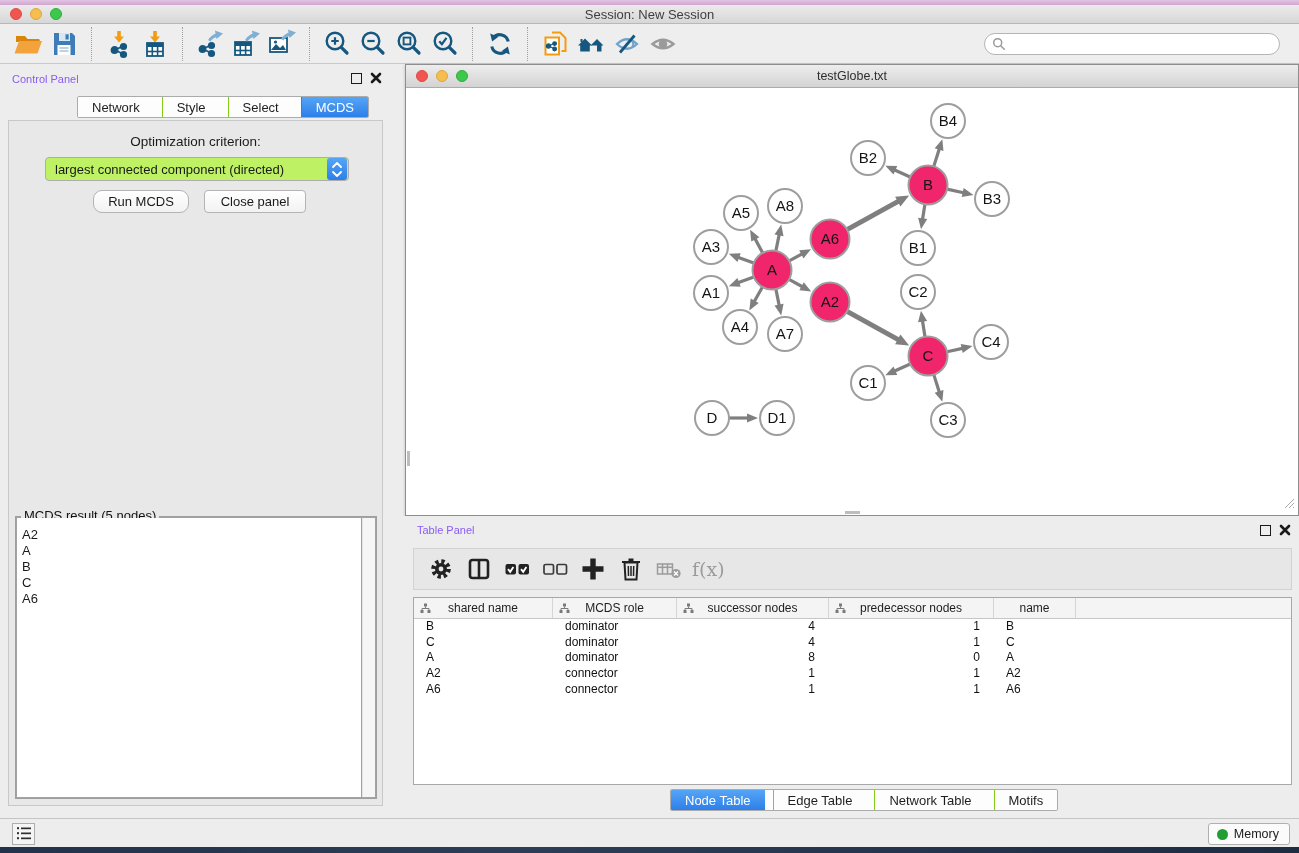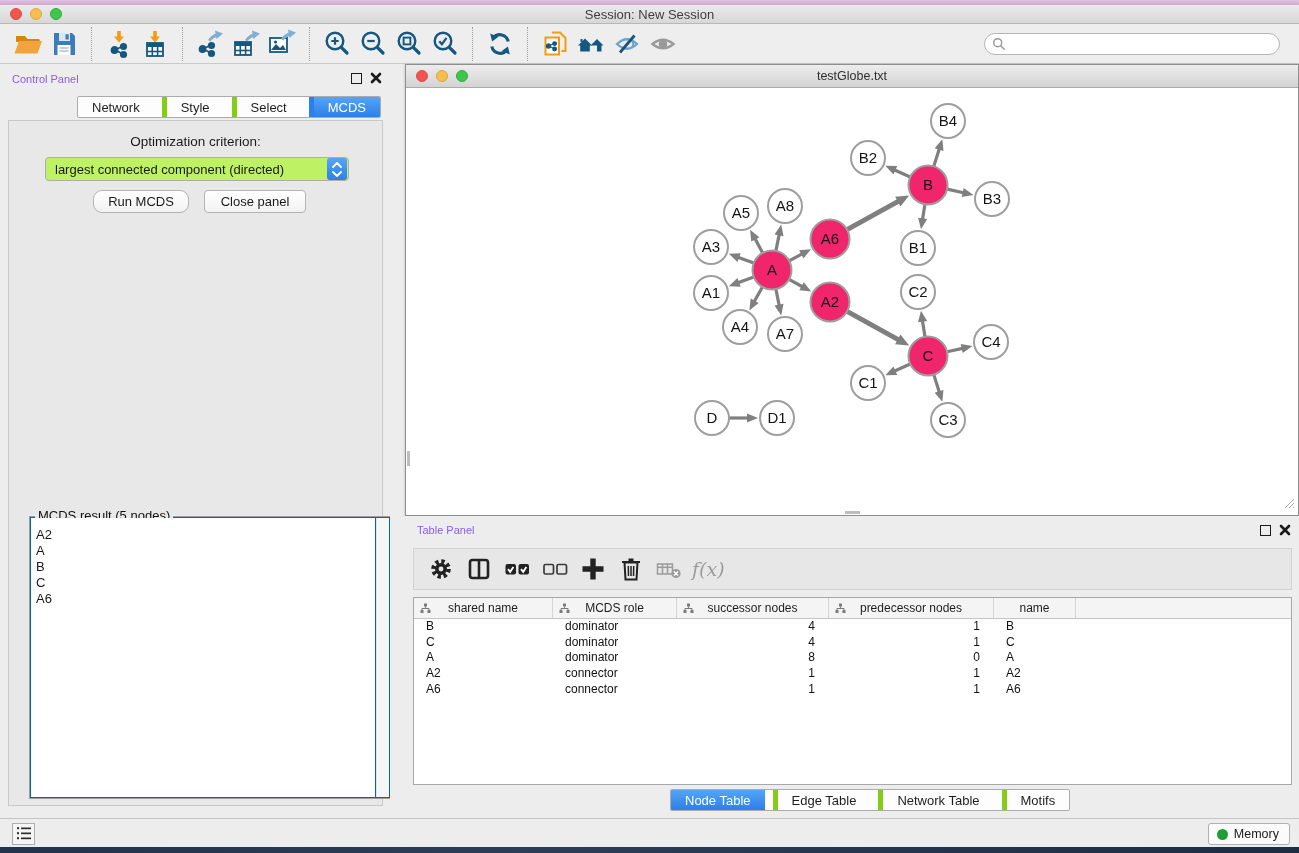--- a/index.html
+++ b/index.html
@@ -37,41 +37,41 @@
   .control-panel { position:absolute; left:0; top:64px; width:390px; bottom:35px; background:#EDEDED; }
   .panel-head { position:absolute; left:0; top:0; right:0; height:30px; display:flex; align-items:center; }
   .panel-title { margin-left:12px; font-size:11px; color:#8b5cf6; }
   .win-btns { position:absolute; right:8px; top:8px; display:flex; gap:8px; align-items:center; }
   .float-btn { width:11px; height:11px; border:1.6px solid #1A1A1A; display:inline-block; cursor:pointer; }
   .close-btn { cursor:pointer; display:inline-block; line-height:0; }
   .seg-tabs { position:absolute; display:flex; border:1px solid #ABABAB; border-radius:2px;
     overflow:hidden; background:#FDFDFD; height:22px;gap:8px; }
   .cp-tabs { left:77px; top:32px; }
   .seg-tab { display:flex; align-items:center; justify-content:center; font-size:13px;
-    color:#1E1E1E; border-left:5px solid #84cc16; cursor:pointer; background:#FDFDFD; padding:0 14px; }
+    color:#1E1E1E; border-left:1px solid #84cc16; cursor:pointer; background:#FDFDFD; padding:0 14px; }
   .seg-tab:first-child { border-left:none; }
   .seg-tab.active { background:linear-gradient(var(--accent-l,#55A5F6),var(--accent,#2D7FE9));
     color:#FFFFFF; border-left-color:#2D7FE9; }
   .cp-body { position:absolute; left:8px; top:56px; width:375px; height:686px;
     background:#E8E8E8; border:1px solid #C8C8C8; }
   .opt-label { position:absolute; left:0; right:0; top:13px; text-align:center; font-size:13.5px; }
   .dropdown { position:absolute; left:36px; top:36px; width:304px; height:24px; background:#bef264;
     border:1px solid #ADADAD; border-radius:4px; display:flex; align-items:center; cursor:pointer; }
   .dropdown-value { padding-left:9px; font-size:13px; flex:1; }
   .dropdown-stepper { width:20px; height:22px; margin-right:1px; border-radius:3px;
     background:linear-gradient(var(--accent-l,#55A5F6),var(--accent,#2D7FE9));
     display:flex; flex-direction:column; align-items:center; justify-content:center; gap:3px; }
   .push-btn { position:absolute; height:23px; background:linear-gradient(#FFFFFF,#F2F2F2);
     border:1px solid #B4B4B4; border-radius:4px; font-size:13px; color:#1A1A1A;
     display:flex; align-items:center; justify-content:center; cursor:pointer;
     font-family:"Liberation Sans",sans-serif; }
   .run-btn { left:84px; top:69px; width:96px;border-radius:9px; }
   .closep-btn { left:195px; top:69px; width:102px; }
-  .result-group { position:absolute; left:20px; top:395px; width:362px; height:283px;
-    border:1px solid #9E9E9E; background:#0369a1; }
+  .result-group { position:absolute; left:6px; top:395px; width:362px; height:283px;
+    border:1px solid #9E9E9E; background:#a3a3a3; }
   .result-legend { position:absolute; left:5px; top:-9px; background:#E8E8E8; padding:0 3px;
     font-size:13px; color:#111; }
   .result-list { position:absolute; inset:1px 15px 1px 1px; background:#FFFFFF; overflow:hidden;
     padding-top:9px; }
   .result-item { font-size:13px; line-height:16px; padding-left:5px; cursor:default; }
   .result-scroll { position:absolute; top:1px; bottom:1px; right:1px; width:13px;
     background:#F6F6F6; border-left:1px solid #E4E4E4; cursor:pointer; }
   
   .net-window { position:absolute; left:405px; top:64px; width:894px; height:452px;
     background:#FFFFFF; border:1px solid #8E8E8E; box-shadow:0 1px 3px rgba(0,0,0,.2); }
@@ -82,21 +82,21 @@
   .net-canvas { position:absolute; left:1px; top:23px; right:1px; bottom:1px; background:#FFFFFF; }
   .resize-grip { position:absolute; right:2px; bottom:2px; }
   .vscroll-mark { position:absolute; left:0; top:363px; width:3px; height:15px; background:#BDBDBD; }
   .hscroll-mark { position:absolute; left:438px; bottom:0; width:15px; height:3px; background:#BDBDBD; }
   
   .table-panel { position:absolute; left:390px; top:516px; right:0; bottom:35px; background:#EDEDED; }
   .tp-head { position:absolute; left:15px; top:0; right:0; height:28px; display:flex; align-items:center; }
   .tp-toolbar { position:absolute; left:23px; top:32px; right:7px; height:42px;
     background:#E7E7E7; border:1px solid #D2D2D2; display:flex; align-items:center; padding-left:8px; }
   .tp-icon { width:38px; height:36px; display:flex; align-items:center; justify-content:center; cursor:pointer; }
-  .fx-label { font-family:"DejaVu Serif",serif; font-style:italic; font-size:19px; color:#9B9B9B;
+  .fx-label { font-family:"DejaVu Serif",serif; font-size:19px; color:#9B9B9B;
     cursor:default; padding-left:4px; }
   .data-table { position:absolute; left:23px; top:81px; right:7px; height:188px;
     background:#FFFFFF; border:1px solid #A8A8A8; overflow:hidden; }
   .dt-header { display:flex; height:21px; background:#F4F4F4; border-bottom:1px solid #C6C6C6; }
   .dt-hcell { position:relative; display:flex; align-items:center; justify-content:center;
     border-right:1px solid #D5D5D5; font-size:12px; color:#1E1E1E; cursor:pointer; }
   .dt-hcell .sort-ic { position:absolute; left:6px; top:5px; }
   .dt-row { display:flex; height:15.7px; cursor:pointer; }
   .dt-cell { font-size:12px; line-height:15.7px; color:#111; overflow:hidden; white-space:nowrap; }
   .bt-tabs { left:280px; top:273px; }

